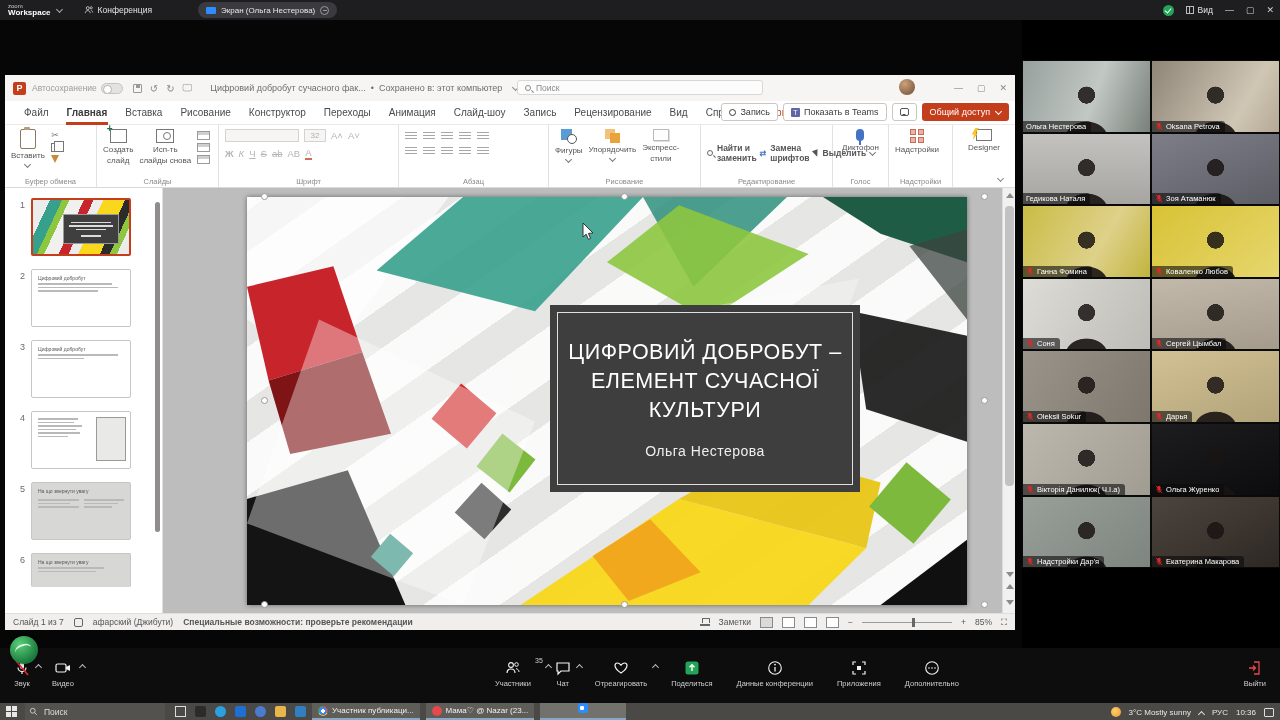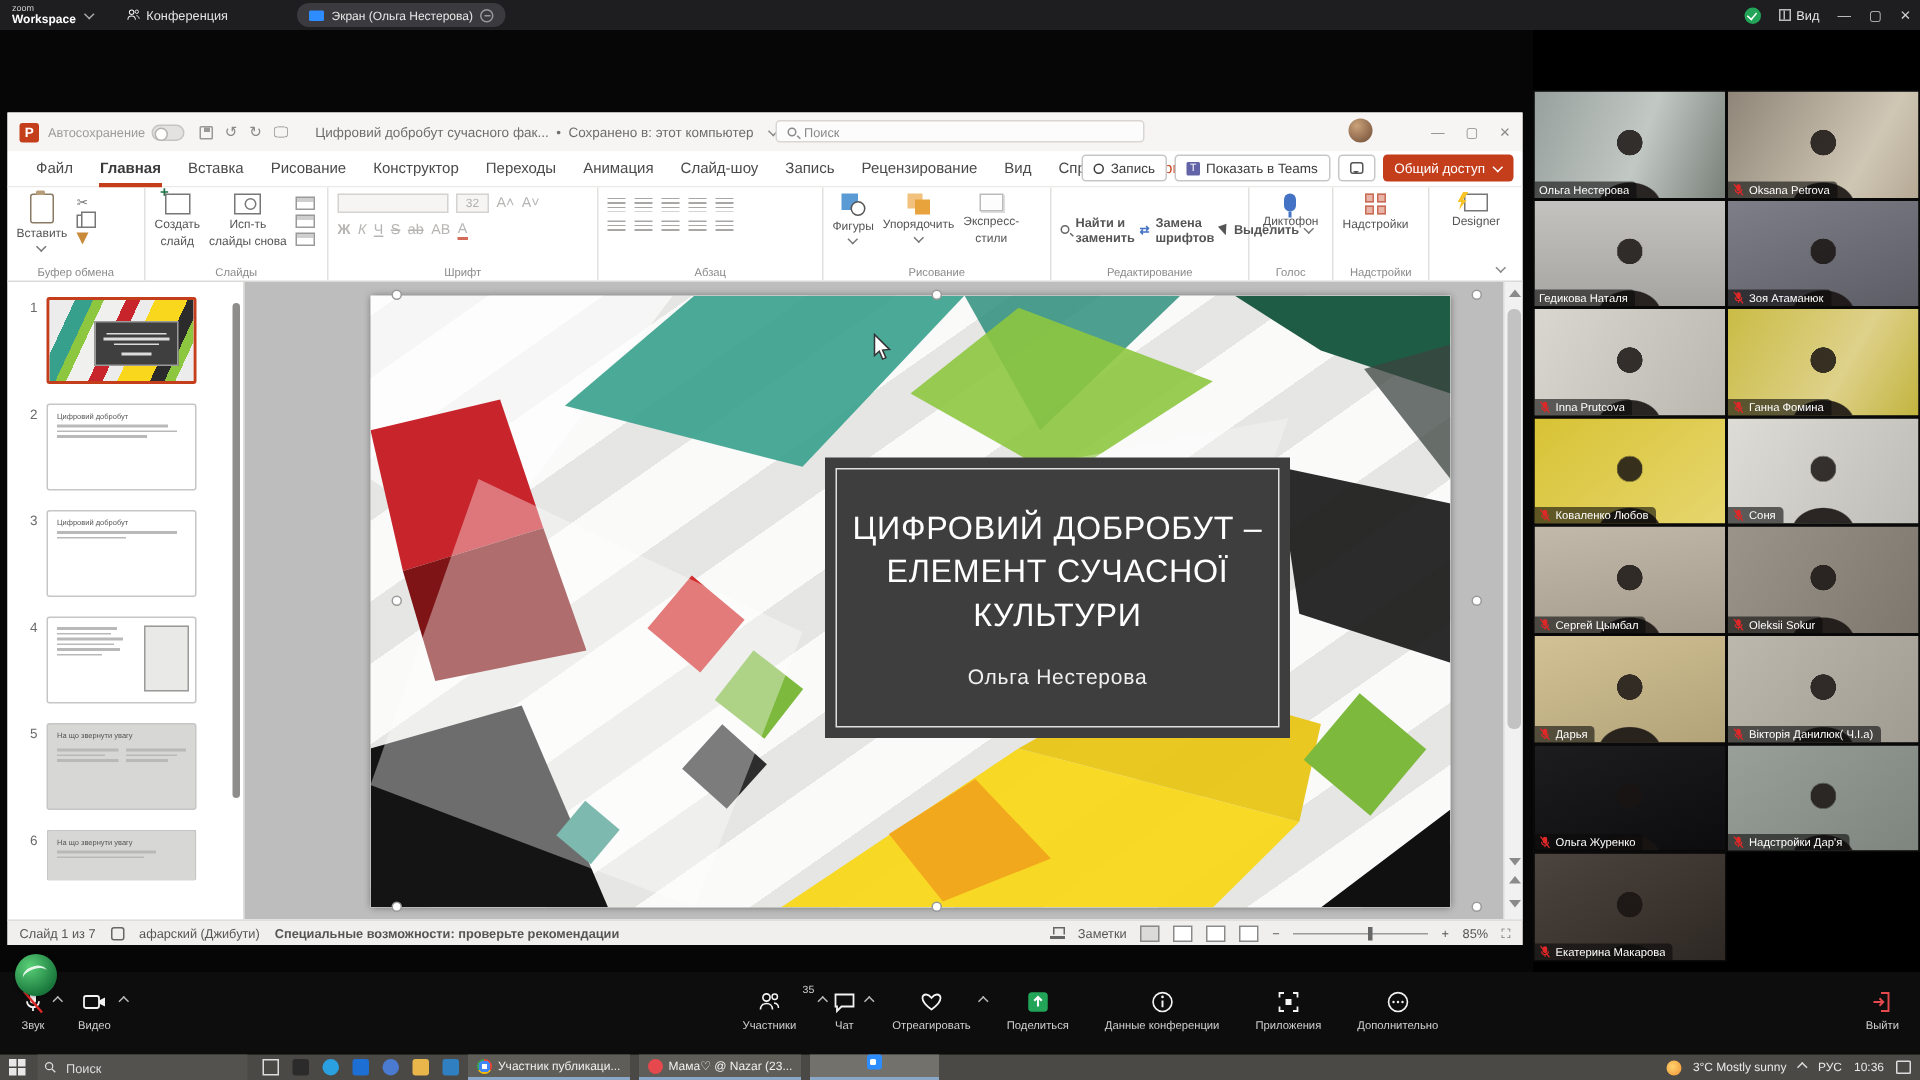--- a/index.html
+++ b/index.html
@@ -233,21 +233,21 @@
   .win-btn { display:flex; align-items:center; gap:4px; height:17px; padding:0 6px; margin-left:6px;
     background:#5f5d58; font-size:8px; color:#f0f0f0; max-width:118px; border-bottom:2px solid #8aa7c7;}
   .win-btn.active { background:#73716c;flex-direction:column; }
   .win-btn span { white-space:nowrap; overflow:hidden; text-overflow:ellipsis;text-align:center; }
   .chrome-ic { width:10px; height:10px; border-radius:50%; flex:none;
     background:radial-gradient(circle at 50% 50%, #fff 0 2px, #4285f4 2px 4px, transparent 4px),
       conic-gradient(#ea4335 0 33%, #fbbc05 33% 66%, #34a853 66%);}
   .red-ic { width:10px; height:10px; border-radius:50%; background:#e5484d; flex:none;}
   .zoom-ic { width:10px; height:10px; border-radius:2px; background:#2d8cff; flex:none; position:relative;}
   .zoom-ic::after{content:'';position:absolute;left:2px;top:3px;width:4px;height:4px;background:#fff;border-radius:1px;}
-  .tray { margin-left:auto; display:flex; align-items:center; gap:8px; font-size:8px; padding-right:6px;padding-left:29px;}
+  .tray { margin-left:auto; display:flex; align-items:flex-end; gap:8px; font-size:8px; padding-right:6px;padding-left:29px;}
   .weather-ic { width:10px; height:10px; border-radius:50%; background:radial-gradient(circle at 40% 40%, #ffd36e, #f09235);}
   .notif-ic { width:10px; height:9px; border:1px solid #ddd; border-radius:1px;}
 
   svg.defs { position:absolute; width:0; height:0; }
 </style>
 </head>
 <body>
 
 <svg class="defs" xmlns="http://www.w3.org/2000/svg">
   <symbol id="ic-mic-red" viewBox="0 0 10 12">
@@ -744,30 +744,20 @@
     <div class="vid v4"></div>
       <div class="person"></div>
     <div class="nameplate">
       <svg class="mic muted" viewBox="0 0 10 12">
           <use href="#ic-mic-red"></use>
         </svg>
       <span class="pname">Зоя Атаманюк</span>
     </div>
   </div>
   <div class="tile">
-    <div class="vid v5"></div>
-      <div class="person"></div>
-    <div class="nameplate">
-      <svg class="mic muted" viewBox="0 0 10 12">
-          <use href="#ic-mic-red"></use>
-        </svg>
-      <span class="pname">Inna Prutcova</span>
-    </div>
-  </div>
-  <div class="tile">
     <div class="vid v6"></div>
       <div class="person"></div>
     <div class="nameplate">
       <svg class="mic muted" viewBox="0 0 10 12">
           <use href="#ic-mic-red"></use>
         </svg>
       <span class="pname">Ганна Фомина</span>
     </div>
   </div>
   <div class="tile">

